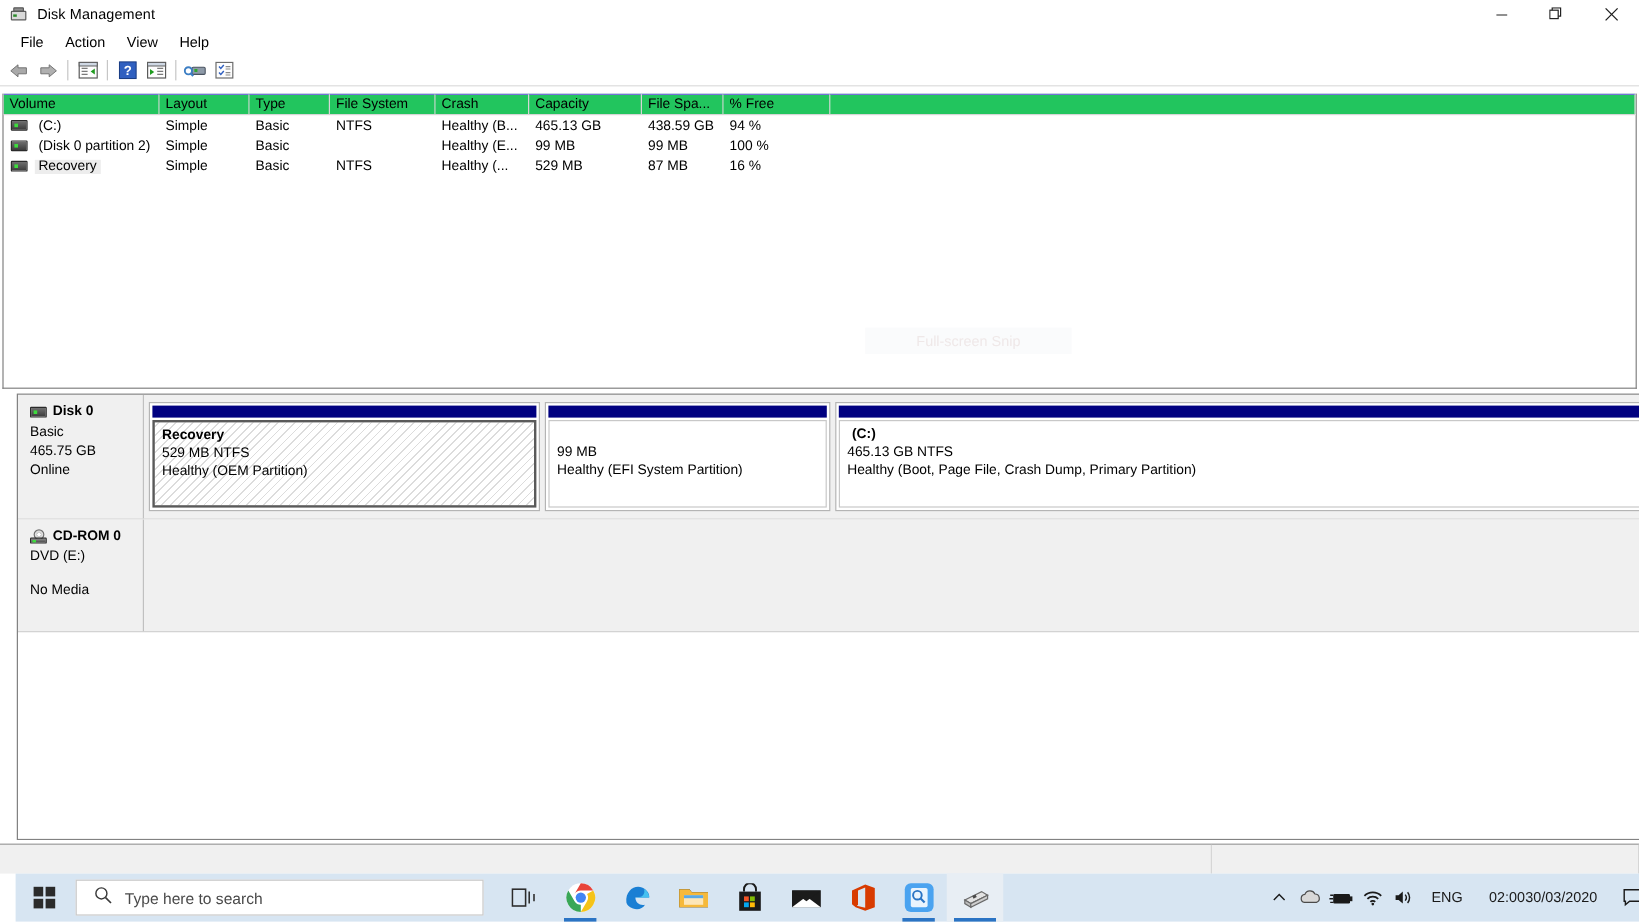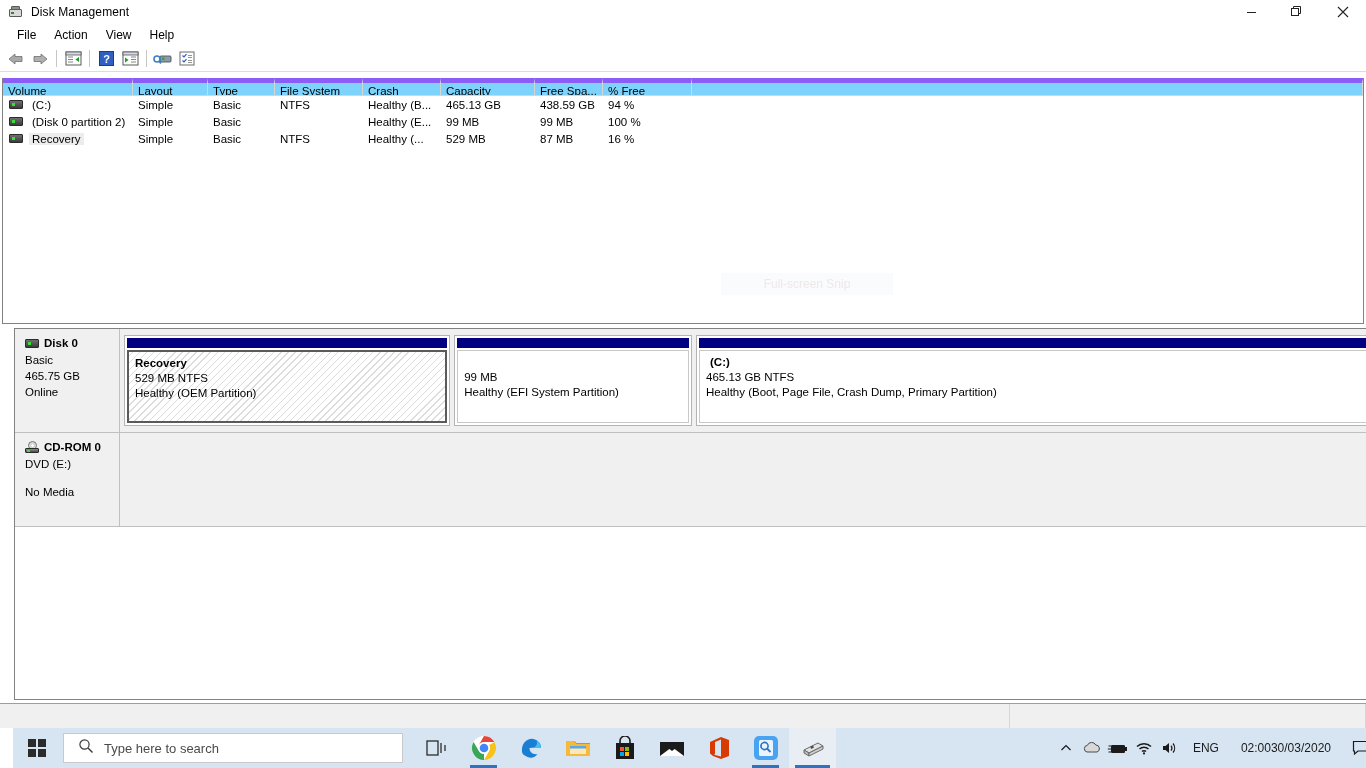--- a/index.html
+++ b/index.html
@@ -86,23 +86,23 @@
   }
   .vl-head {
     display: flex; height: 18px;
     background: #ffffff;
     border-bottom: 1px solid #d6d6d6;
   }
   .vl-th {
     font-size: 11.5px; color: #000000;
     padding: 2px 0 0 5px;
     border-right: 1px solid #d6d6d6;
-    border-top: 5px solid #8b5cf6;
+    border-top: 1px solid #8b5cf6;
     overflow: hidden; white-space: nowrap;
-    background: #7dd3fc;
+    background: #22c55e;
   }
   .vl-rows { position: relative; }
   .vl-row {
     display: flex; height: 17px; align-items: center;
   }
   .vl-cell {
     font-size: 11.5px; color: #000000;
     padding-left: 5px; white-space: nowrap; overflow: hidden;
   }
   .vl-cell.vol {
@@ -406,21 +406,21 @@
   </div>
 
   <div class="vol-list">
     <div class="vl-head">
       <div class="vl-th" style="width:130px">Volume</div>
       <div class="vl-th" style="width:75px">Layout</div>
       <div class="vl-th" style="width:67px">Type</div>
       <div class="vl-th" style="width:88px">File System</div>
       <div class="vl-th" style="width:78px">Crash</div>
       <div class="vl-th" style="width:94px">Capacity</div>
-      <div class="vl-th" style="width:68px">Free Spa...</div>
+      <div class="vl-th" style="width:68px">File Spa...</div>
       <div class="vl-th" style="width:89px">% Free</div>
       <div class="vl-th" style="flex:1 1 auto"></div>
     </div>
 
     <div class="vl-rows">
 
       <div class="vl-row">
         <div class="vl-cell vol" style="width:130px">
           <span class="vol-ico"></span>
           <span class="vol-name">(C:)</span>

